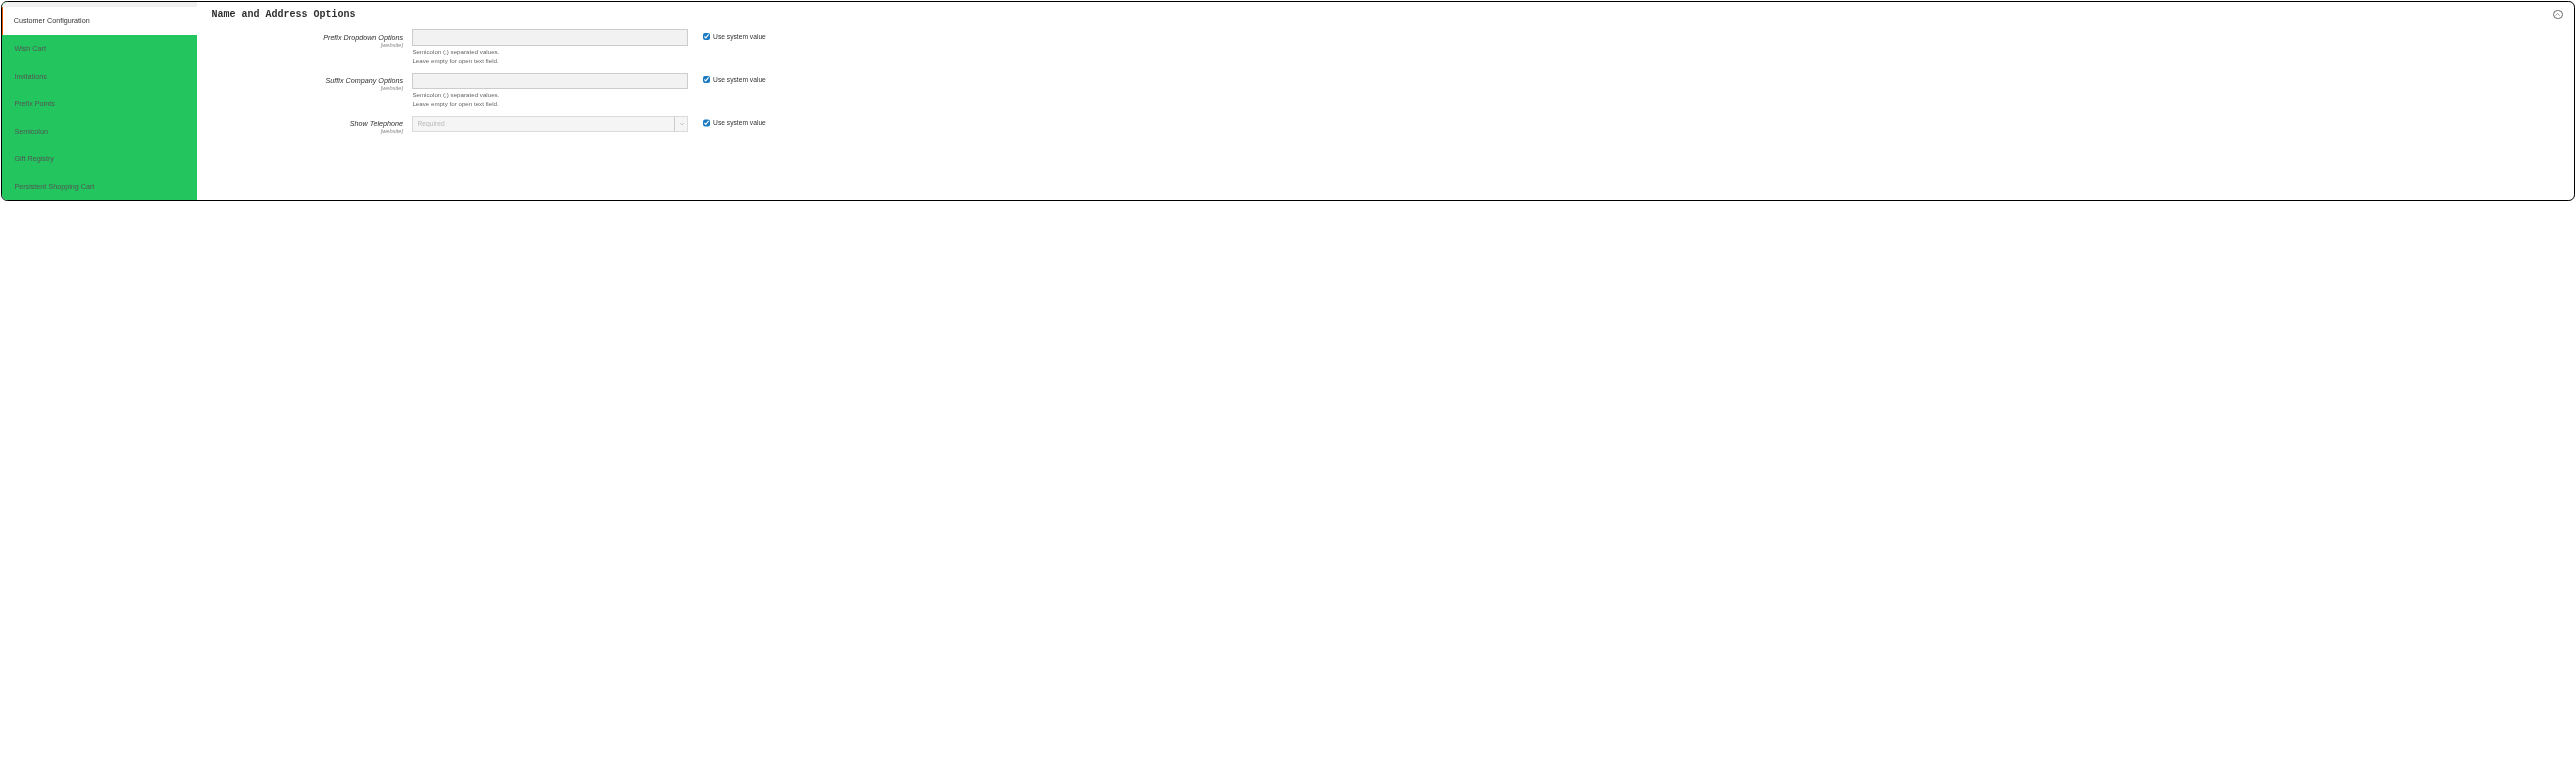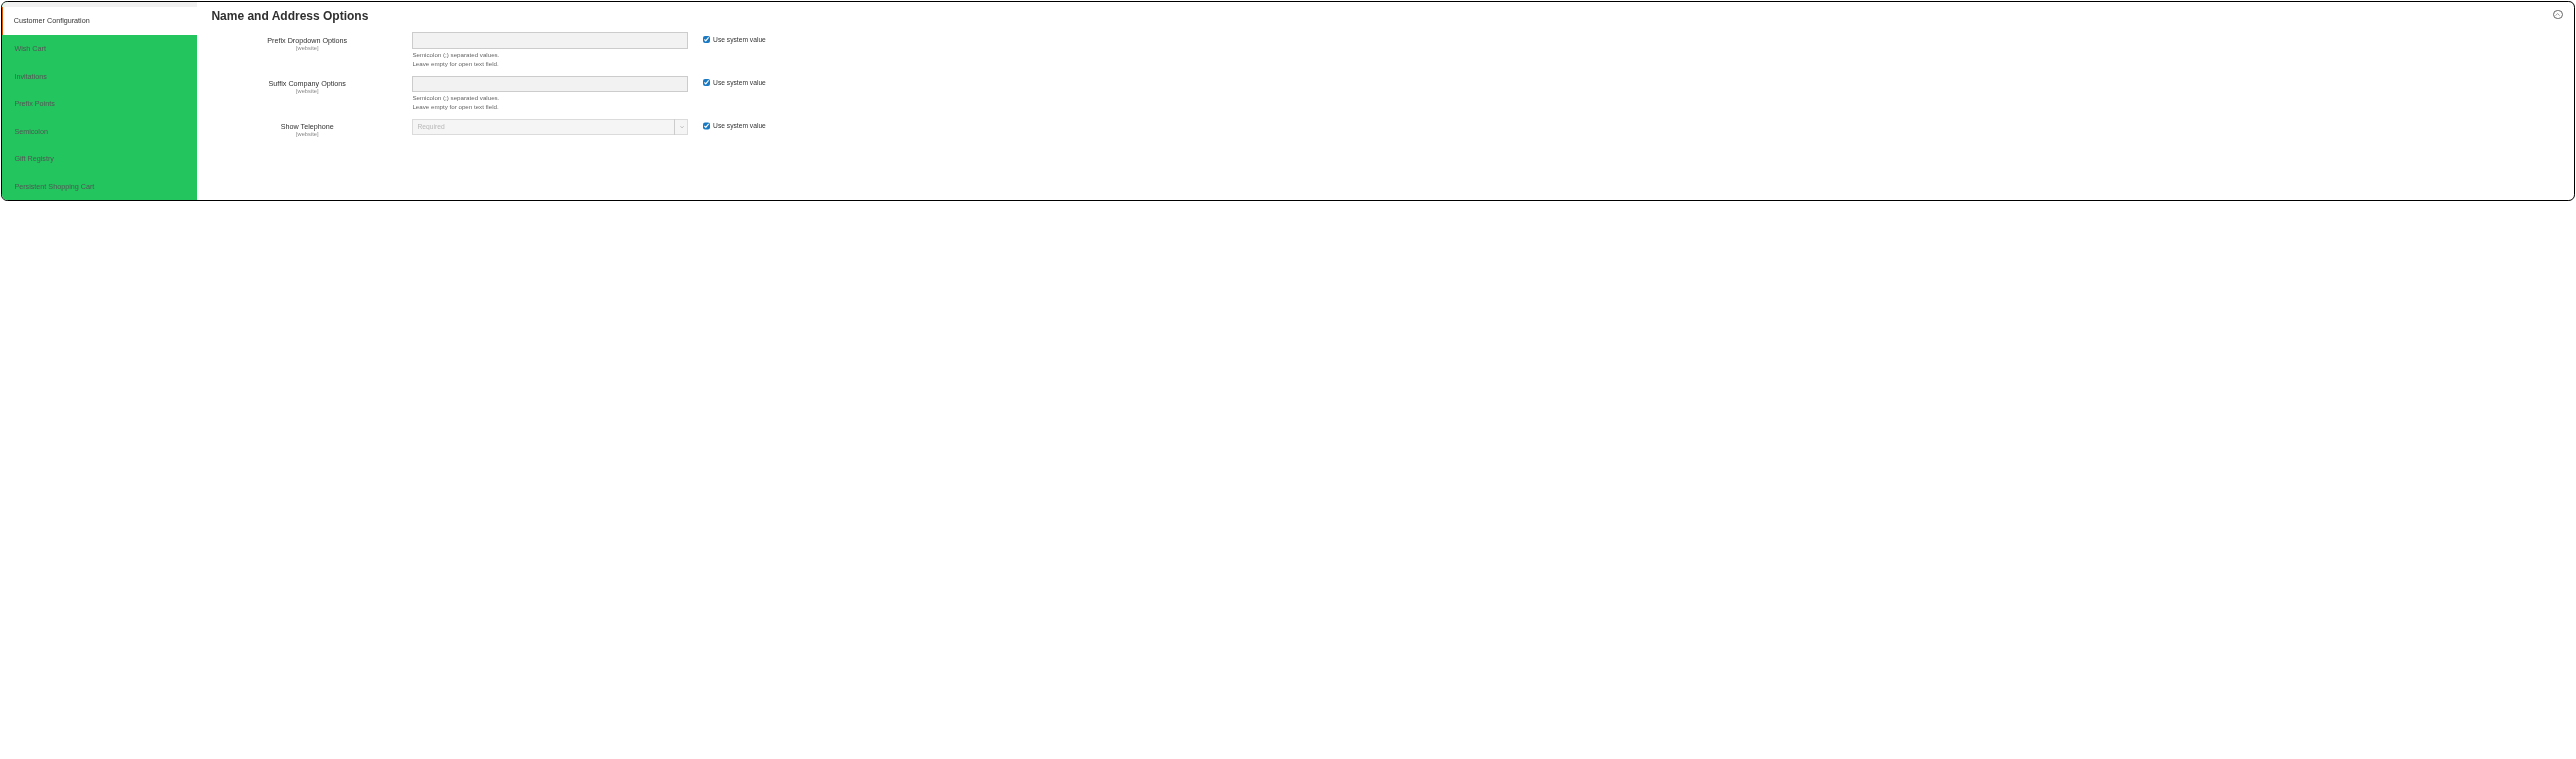--- a/index.html
+++ b/index.html
@@ -37,23 +37,24 @@
   padding-left: 10.8px;
   color: #333;
 }
 .main {
   flex: 1;
   position: relative;
   padding: 0;
 }
 .section-title {
   font-weight: 600;
-  font-size: 12px;
+  font-size: 10px;
   color: #303030;
   padding: 7.2px 14.4px 9.3px 14.4px;
+  font-family: Liberation Mono, monospace;
 }
 .collapse-icon {
   position: absolute;
   right: 11.3px;
   top: 8.2px;
   width: 9.3px;
   height: 9.3px;
   border: 0.5px solid #666;
   border-radius: 50%;
   display: flex;
@@ -65,23 +66,24 @@
 .form-rows {
   padding: 0 14.4px 0 14.4px;
 }
 .form-row {
   display: flex;
   align-items: flex-start;
   margin-bottom: 7.2px;
 }
 .label-col {
   width: 201px;
-  text-align: center;
+  text-align: right;
   padding-right: 9.3px;
   padding-top: 3.1px;
+  font-style: italic;
 }
 .label-main {
   font-size: 7.2px;
   color: #303030;
 }
 .label-scope {
   font-size: 5.7px;
   color: #888;
   display: block;
 }

